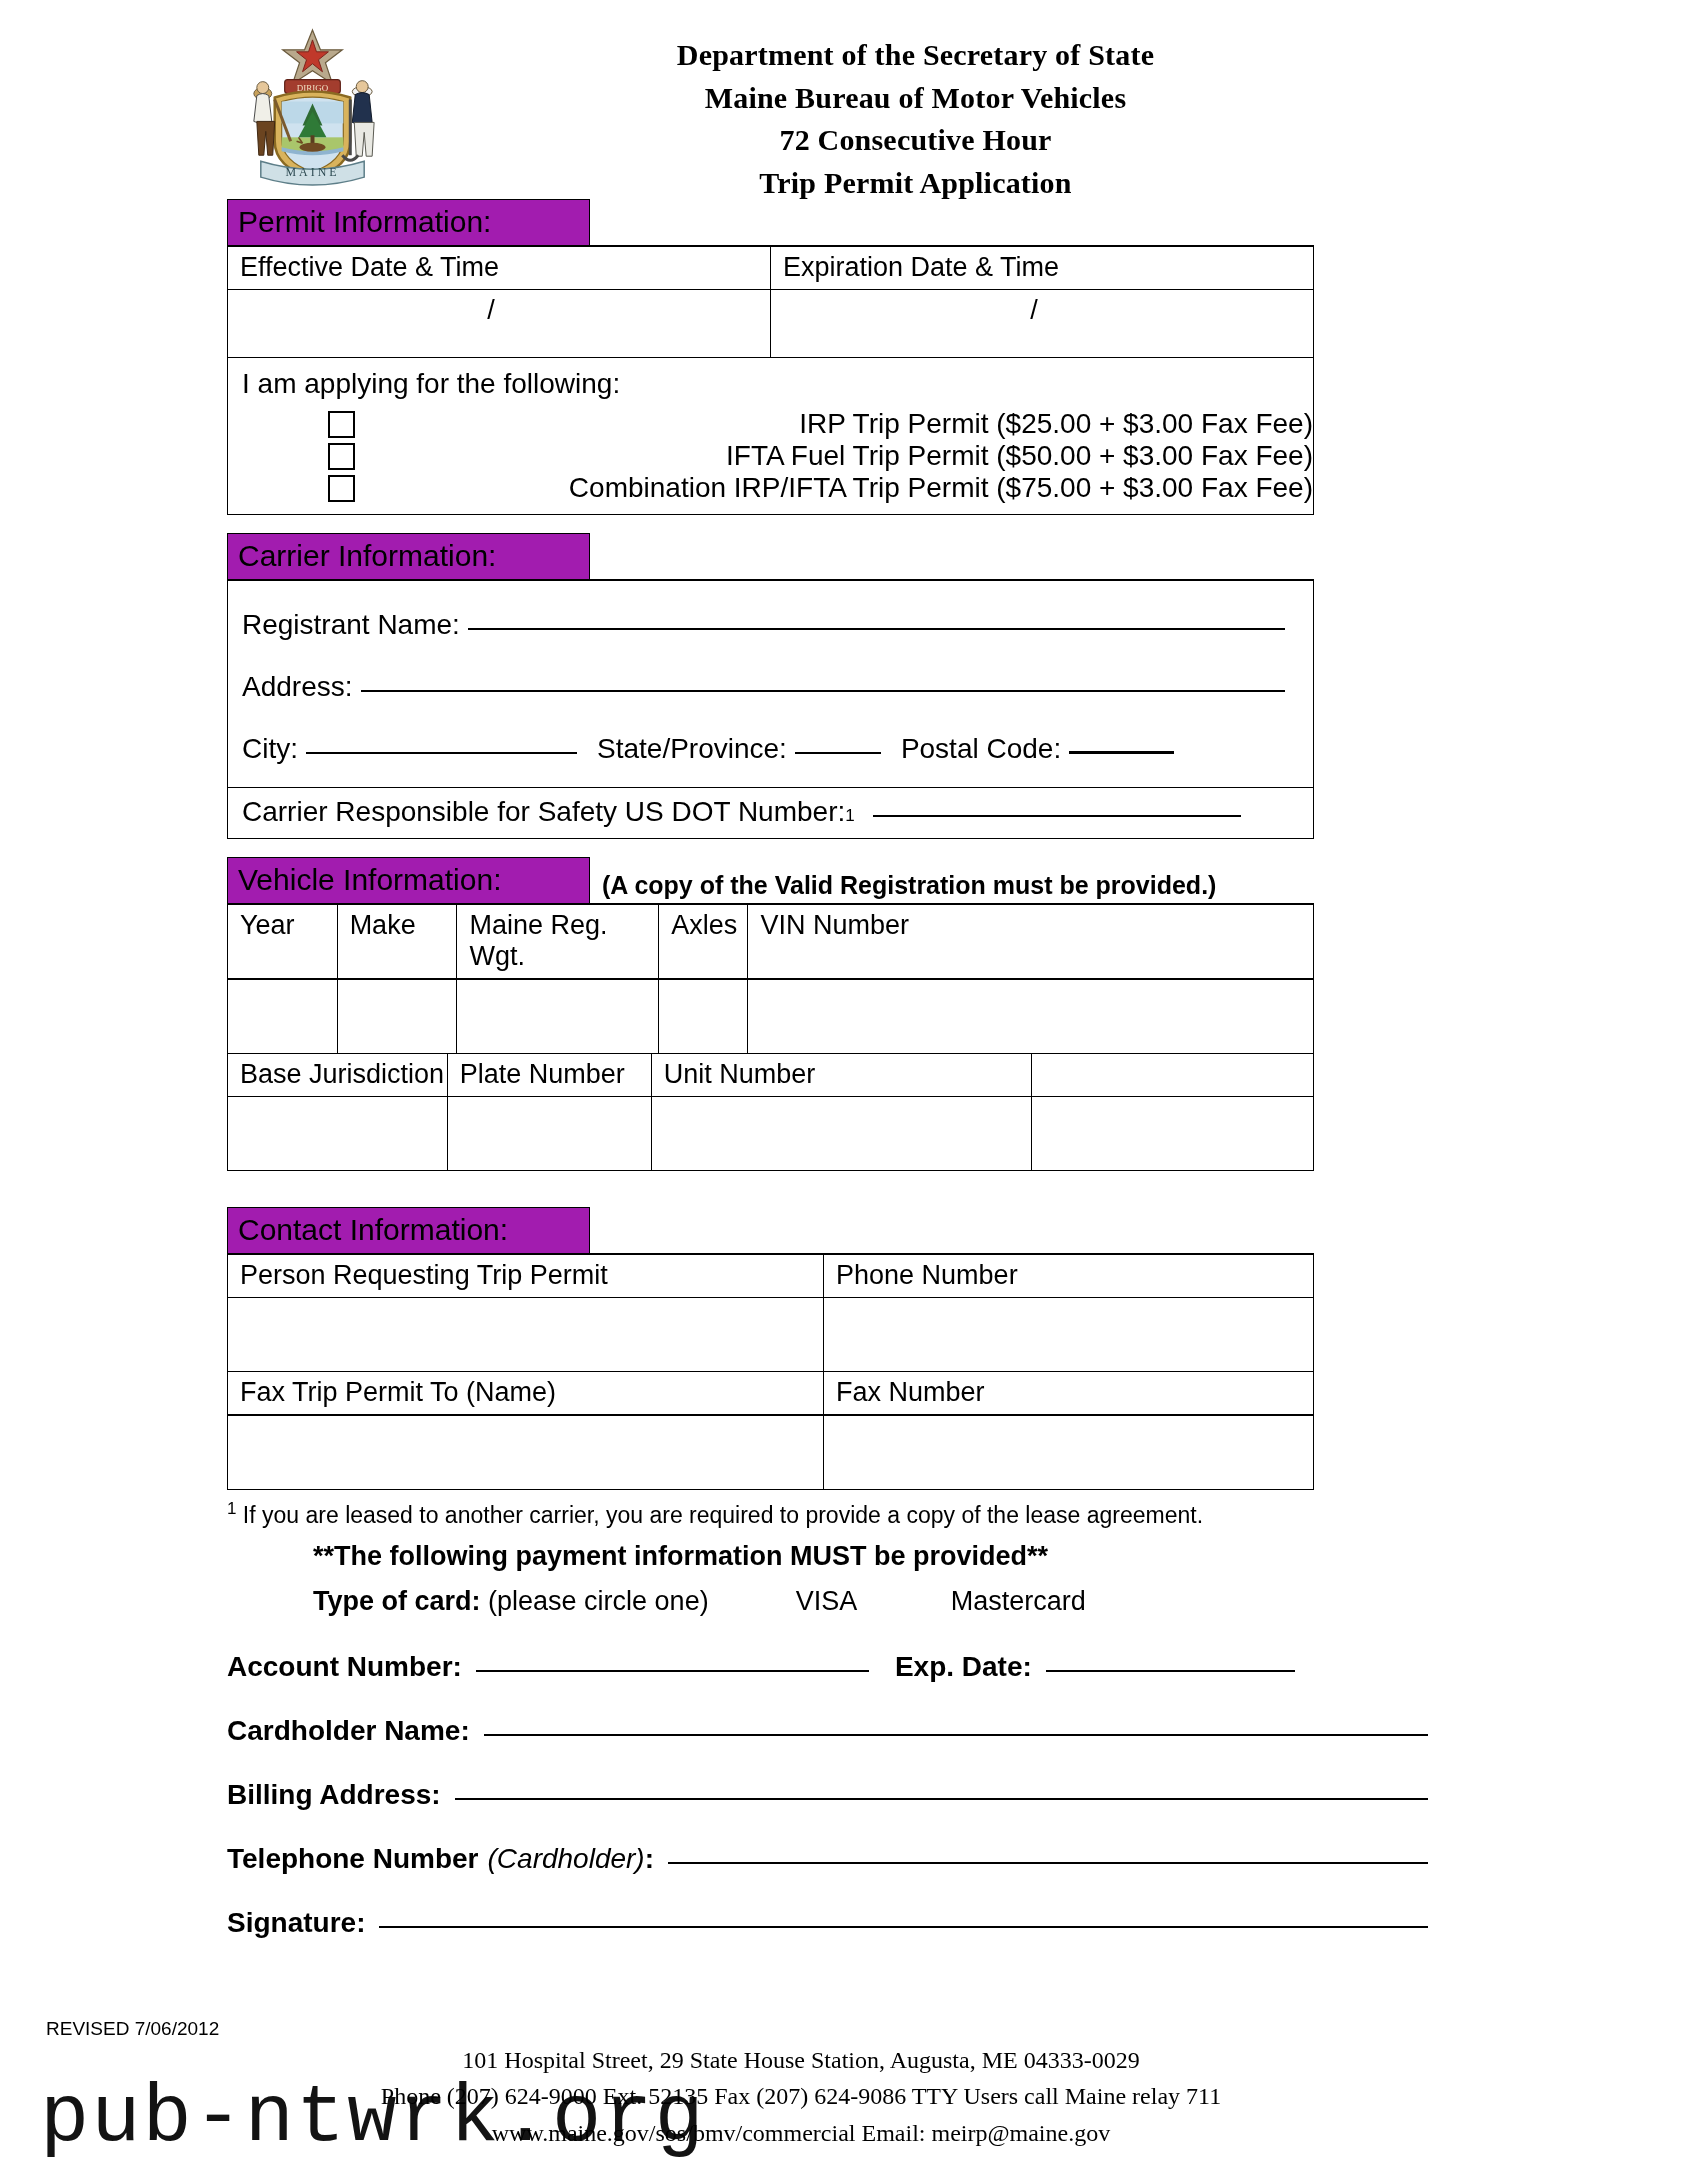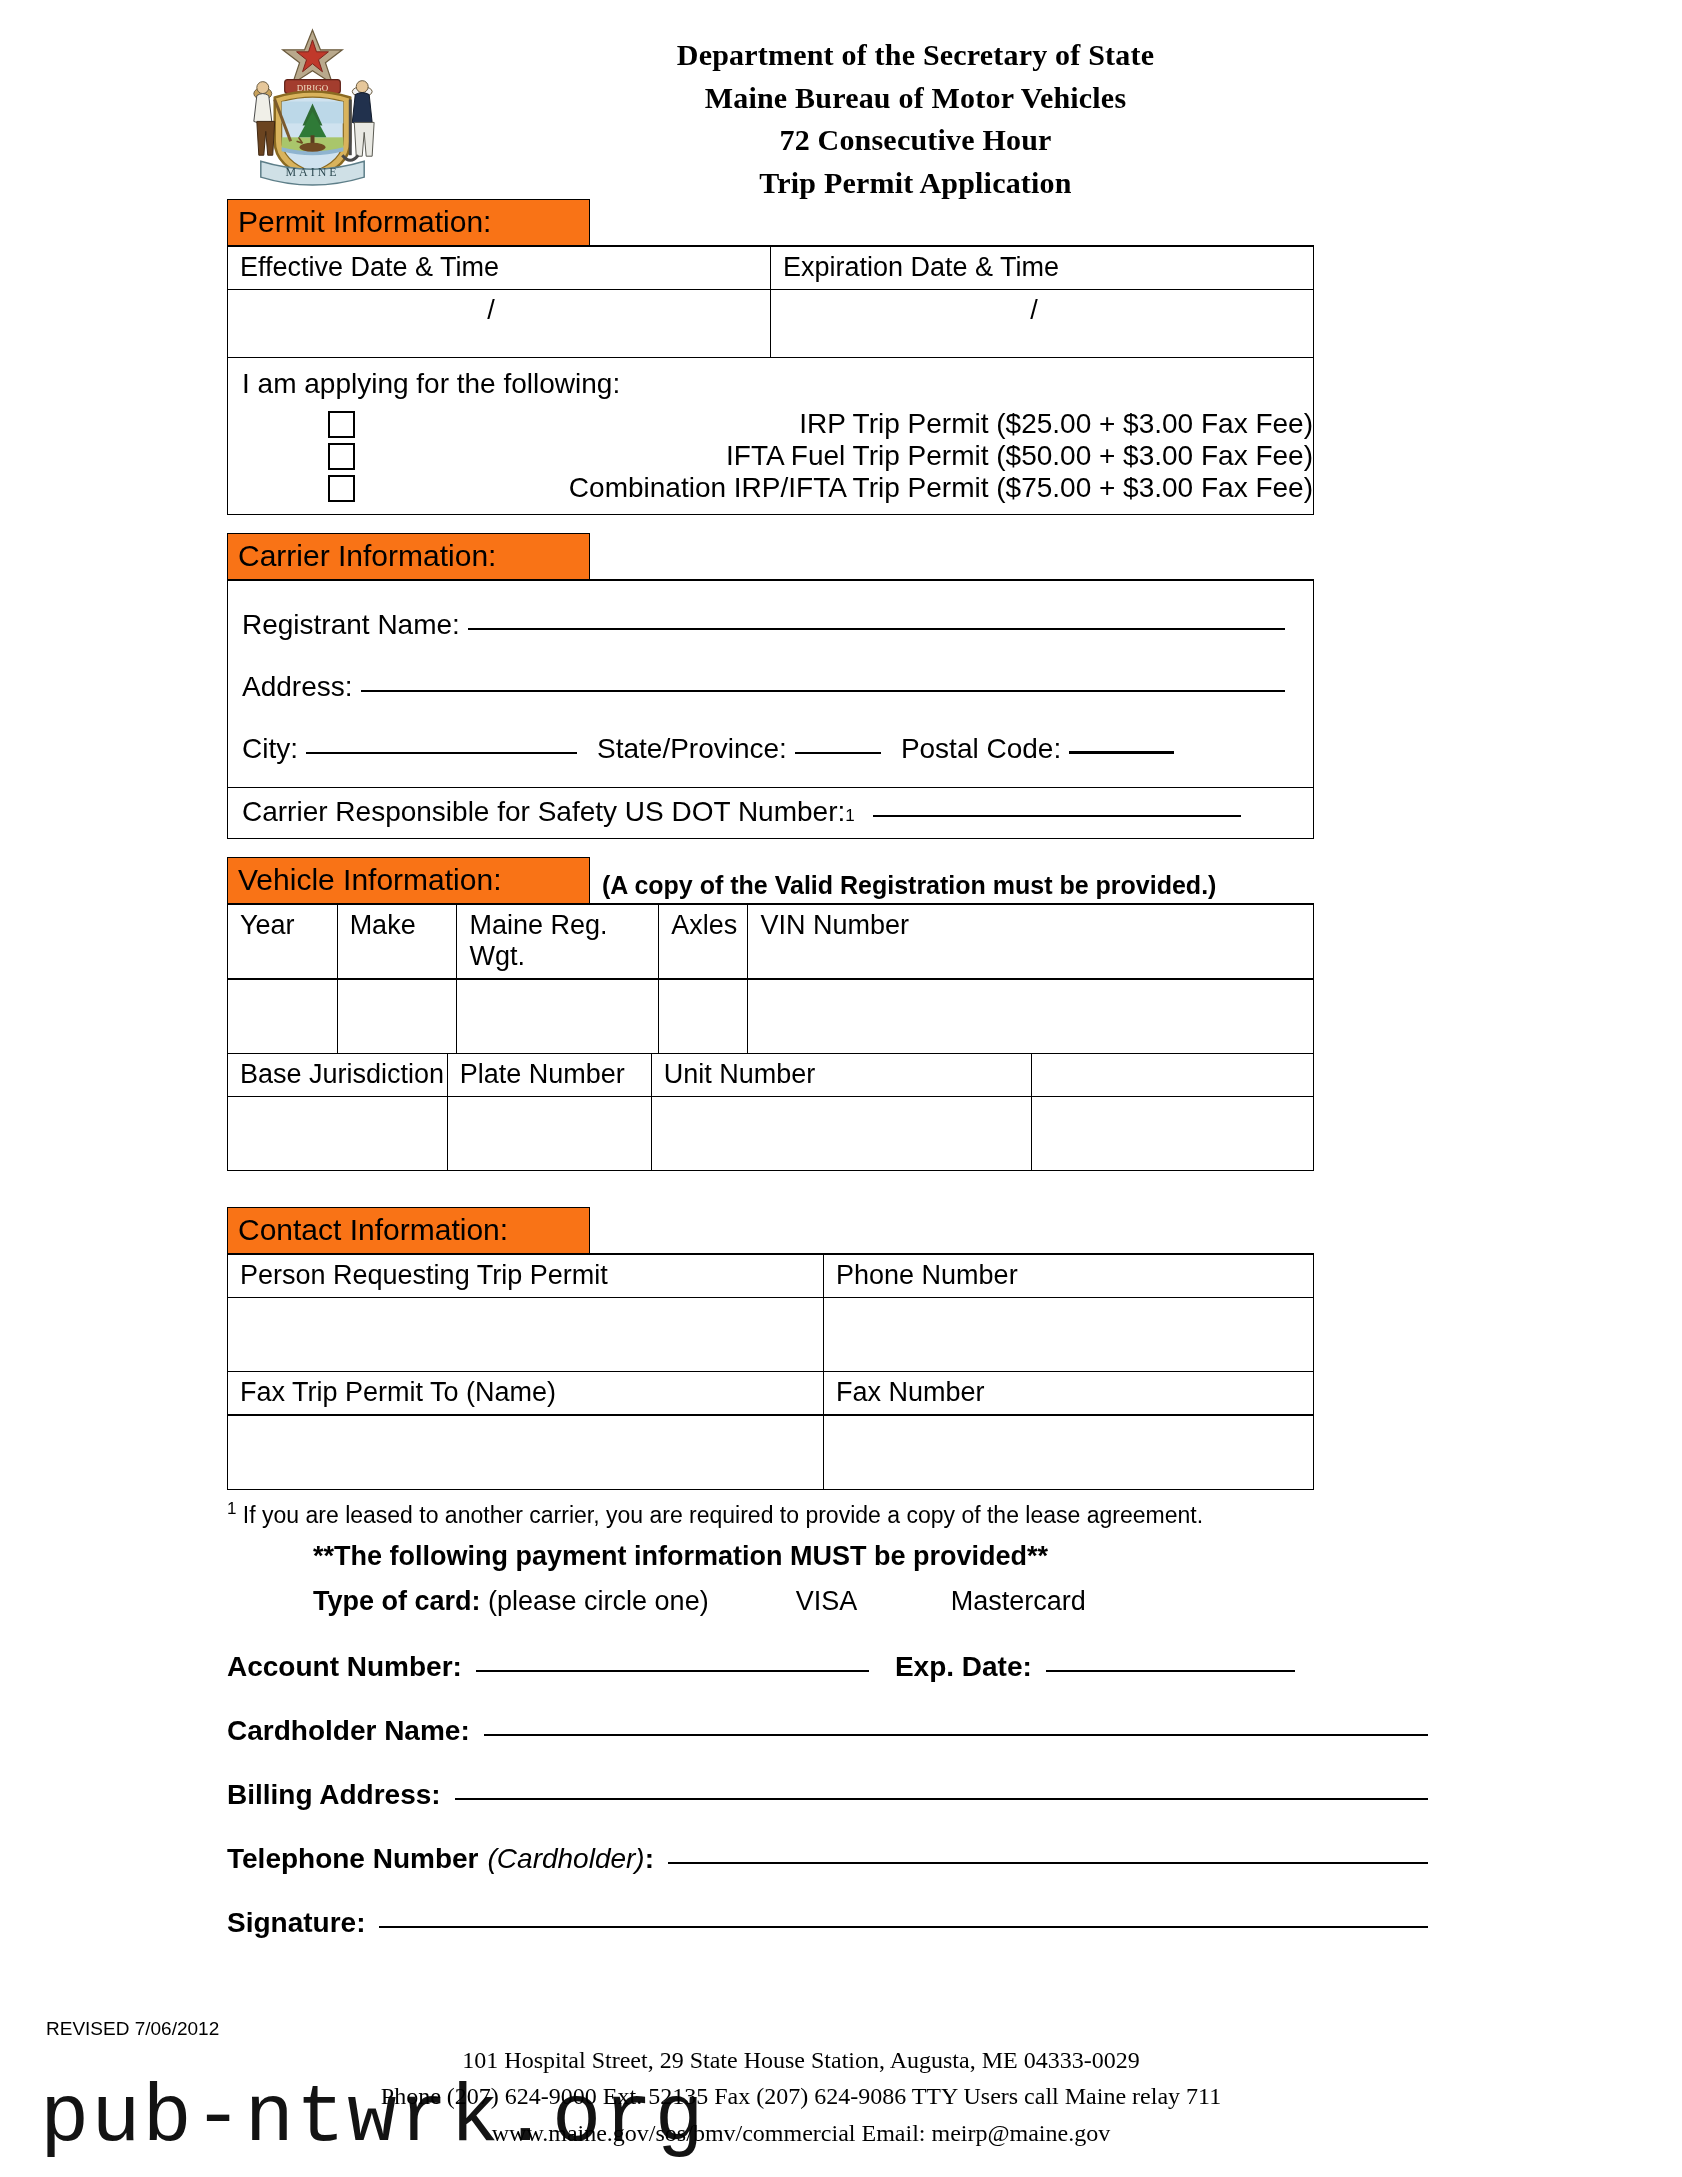--- a/index.html
+++ b/index.html
@@ -37,21 +37,21 @@
     font-family: "Liberation Serif", serif;
     font-weight: bold;
     font-size: 30px;
     line-height: 1.42;
     letter-spacing: 0.2px;
   }
 
   
   .banner {
     display: inline-block;
-    background: #f97316;
+    background: #a21caf;
     border: 1px solid #000;
     border-bottom: none;
     font-size: 30px;
     line-height: 1.0;
     padding: 7px 10px 8px 10px;
     box-sizing: border-box;
     width: 363px;
     position: relative;
     z-index: 2;
   }

